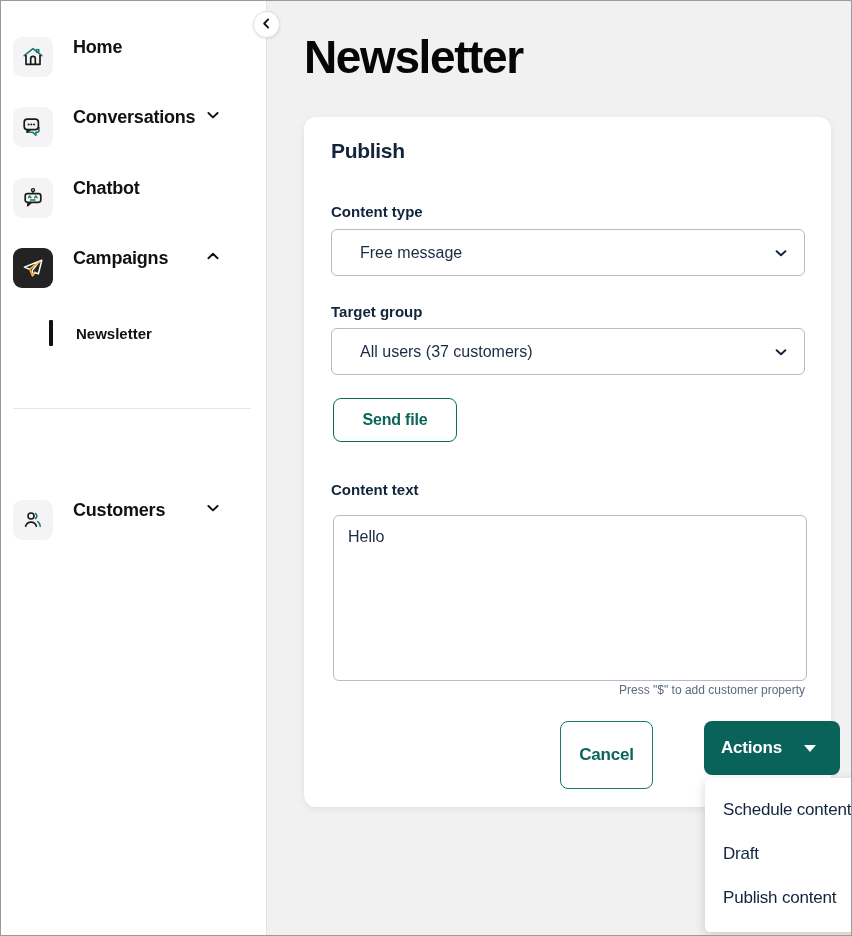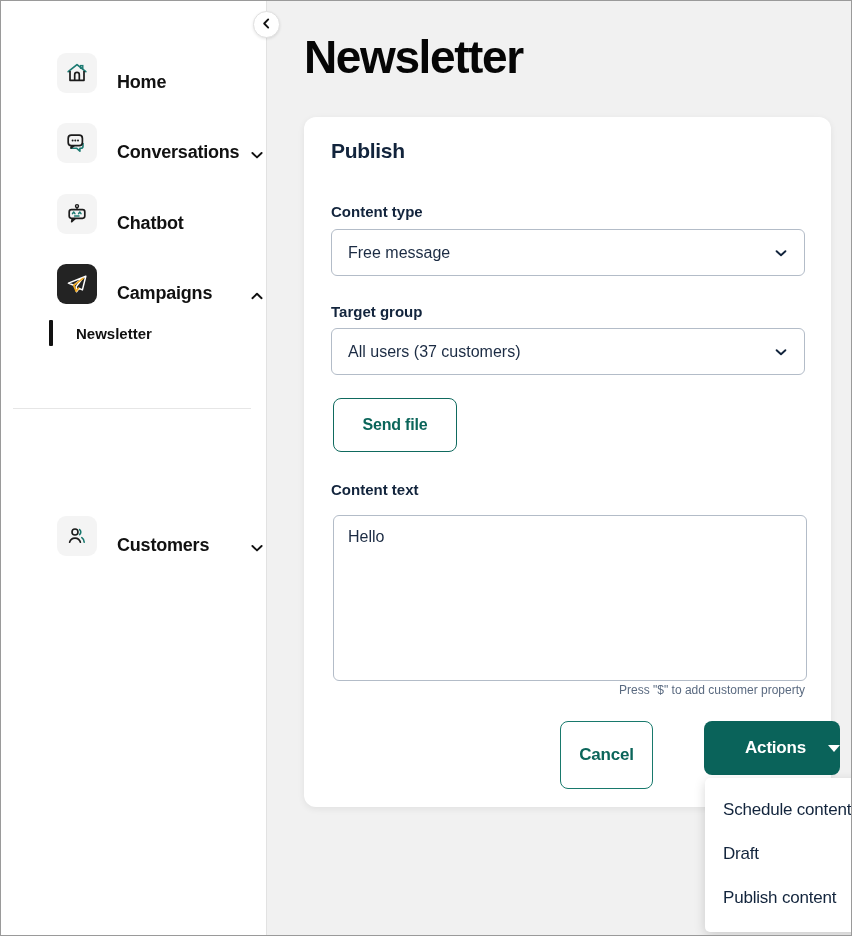--- a/index.html
+++ b/index.html
@@ -30,23 +30,22 @@
     background: #ffffff;
     border-right: 1px solid #e2e2e2;
     box-sizing: border-box;
   }
   .nav-item {
     position: absolute;
     left: 0;
     width: 242px;
     height: 56px;
     display: flex;
-    align-items: flex-end;
-    cursor: pointer;
-    margin-left: 44px;
+    align-items: flex-start;
+    cursor: pointer;
   }
   .nav-tile {
     width: 40px; height: 40px;
     margin-left: 12px;
     border-radius: 9px;
     background: #f4f4f4;
     display: flex;
     align-items: center;
     justify-content: center;
     flex: none;
@@ -160,34 +159,34 @@
     height: 47px;
     border: 1px solid #b3bcc8;
     border-radius: 6px;
     background: #ffffff;
     box-sizing: border-box;
     display: flex;
     align-items: center;
     cursor: pointer;
   }
   .select-value {
-    margin-left: 16px;
+    margin-left: 28px;
     font-size: 16px;
     color: #1b2b43;
   }
   .select-chev {
     position: absolute;
     right: 15px;
     width: 16px; height: 16px;
     display: flex; align-items: center; justify-content: center;
   }
   #send-file-btn {
     position: absolute;
     left: 29px; top: 394px;
-    width: 124px; height: 54px;
+    width: 124px; height: 44px;
     border: 1px solid #0f6a5e;
     border-radius: 8px;
     background: #ffffff;
     color: #0b655a;
     font-size: 16px;
     font-weight: 700;
     font-family: "Liberation Sans", sans-serif;
     cursor: pointer;
     letter-spacing: -0.2px;
   }
@@ -237,21 +236,20 @@
     border-radius: 8px;
     background: #0a635a;
     color: #ffffff;
     font-size: 17px;
     font-weight: 700;
     font-family: "Liberation Sans", sans-serif;
     cursor: pointer;
     display: flex;
     align-items: center;
     letter-spacing: -0.2px;
-    justify-content: flex-end;
   }
   #actions-btn .lbl { margin-left: 17px; }
   #actions-btn .caret {
     margin-left: 22px;
     width: 0; height: 0;
     border-left: 6px solid transparent;
     border-right: 6px solid transparent;
     border-top: 7px solid #ffffff;
   }
   #actions-menu {

